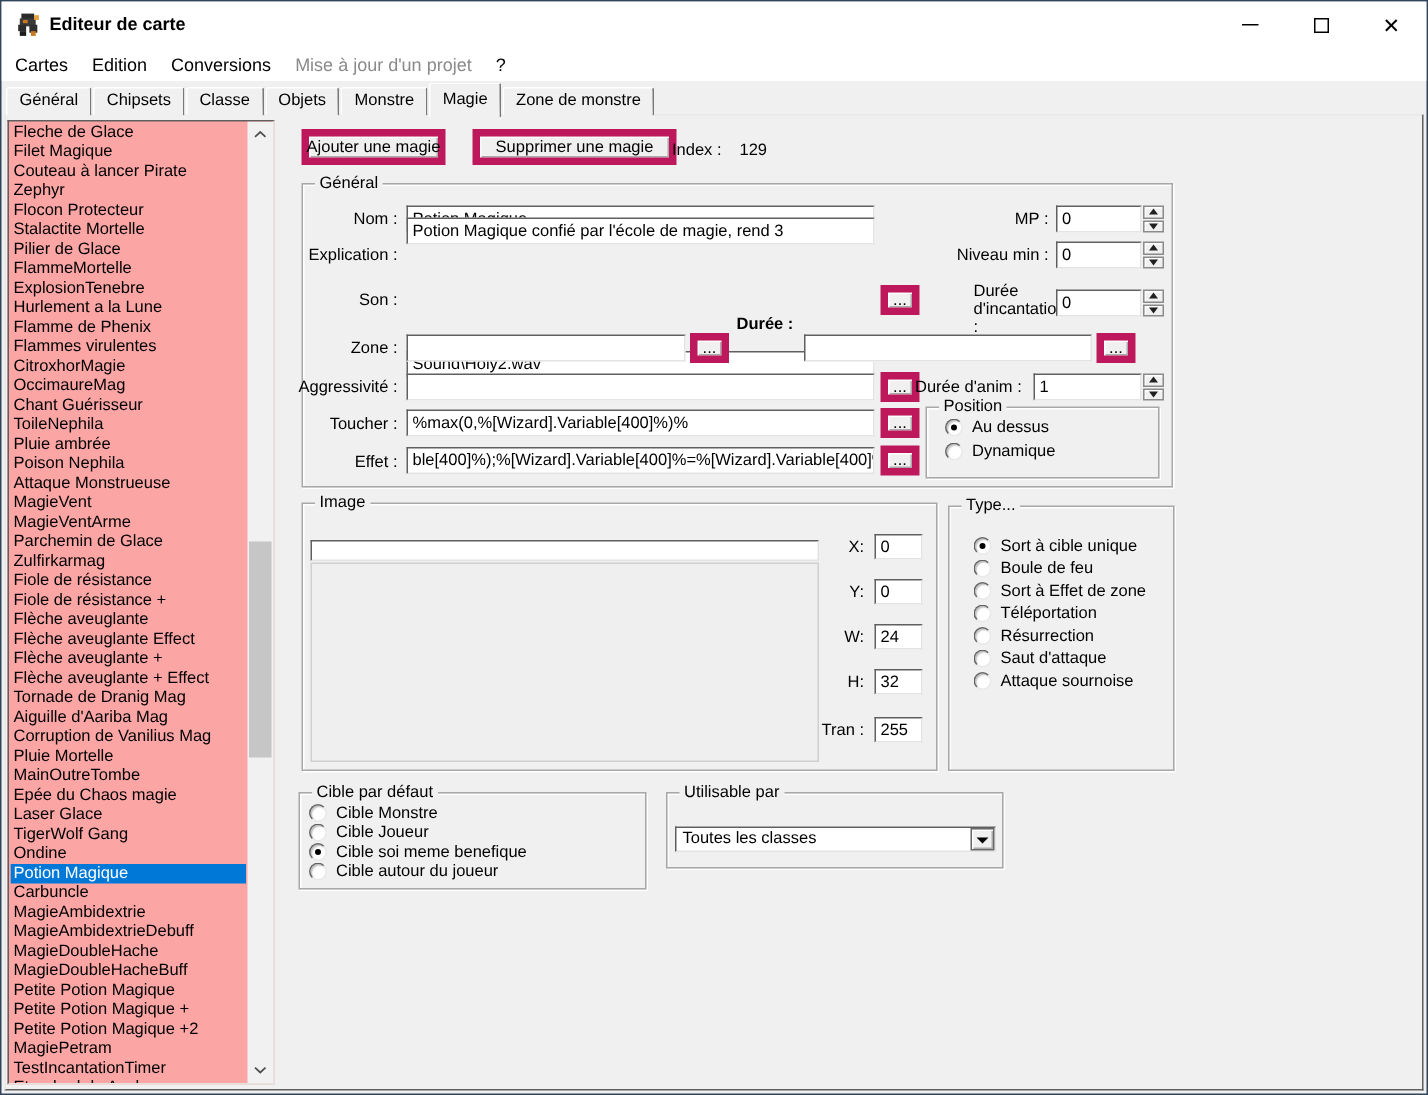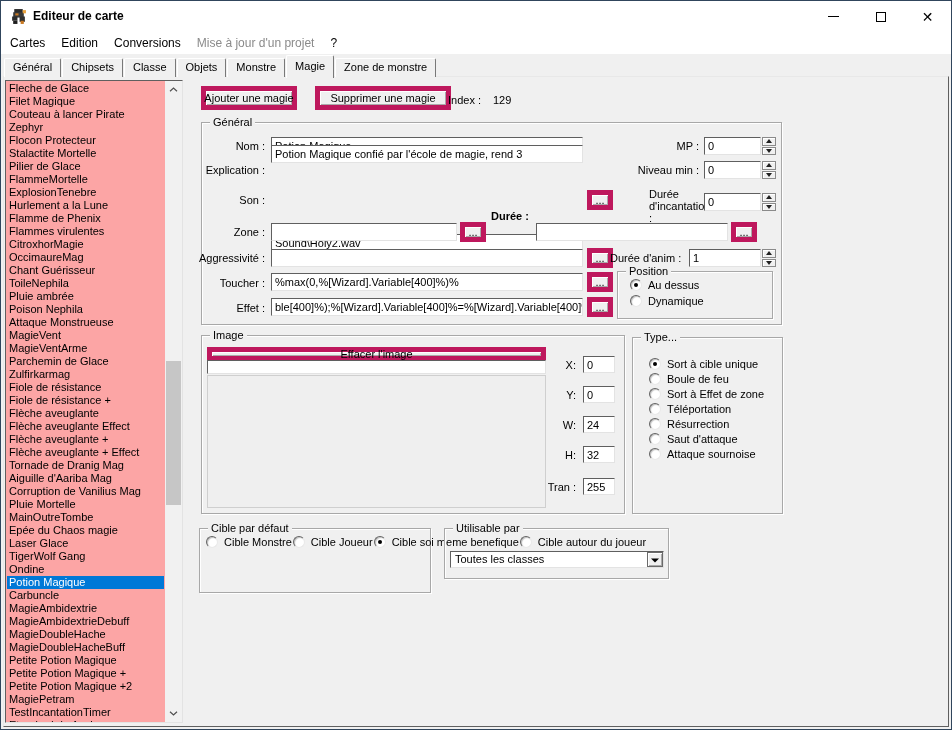--- a/index.html
+++ b/index.html
@@ -277,21 +277,20 @@
         <div class="opt">
           <span class="radio"></span>
           <span>Dynamique</span>
         </div>
       </div>
   </div>
 
   <div class="group" style="left:200px; top:334px; width:424px; height:179px;">
     <span class="gtitle">Image</span>
   </div>
-  <div class="btn" style="left:206px; top:346px; width:339px; height:14px; line-height:12px;">Effacer l'image</div>
   <div class="field" style="left:206px; top:359px; width:339px; height:14px; line-height:11px;"></div>
   <div class="preview" style="left:206px; top:374px; width:339px; height:133px;"></div>
 
   <span class="lbl r" style="left:545px; top:358px; width:30px;">X:</span>
   <div class="field" style="left:582px; top:355px; width:32px; height:17px;">0</div>
   <span class="lbl r" style="left:545px; top:388px; width:30px;">Y:</span>
   <div class="field" style="left:582px; top:385px; width:32px; height:17px;">0</div>
   <span class="lbl r" style="left:545px; top:418px; width:30px;">W:</span>
   <div class="field" style="left:582px; top:415px; width:32px; height:17px;">24</div>
   <span class="lbl r" style="left:545px; top:448px; width:30px;">H:</span>
@@ -329,21 +328,21 @@
         </div>
         <div class="opt">
           <span class="radio"></span>
           <span>Attaque sournoise</span>
         </div>
       </div>
   </div>
 
   <div class="group" style="left:198px; top:527px; width:232px; height:65px;">
     <span class="gtitle">Cible par défaut</span>
-    <div style="position:absolute; left:6px; top:7px; display:flex; flex-direction:row; gap:1px;">
+    <div style="position:absolute; left:6px; top:7px; display:flex; flex-direction:column; gap:1px;">
 
     <div class="opt">
           <span class="radio"></span>
           <span>Cible Monstre</span>
         </div>
         <div class="opt">
           <span class="radio"></span>
           <span>Cible Joueur</span>
         </div>
         <div class="opt selected">

